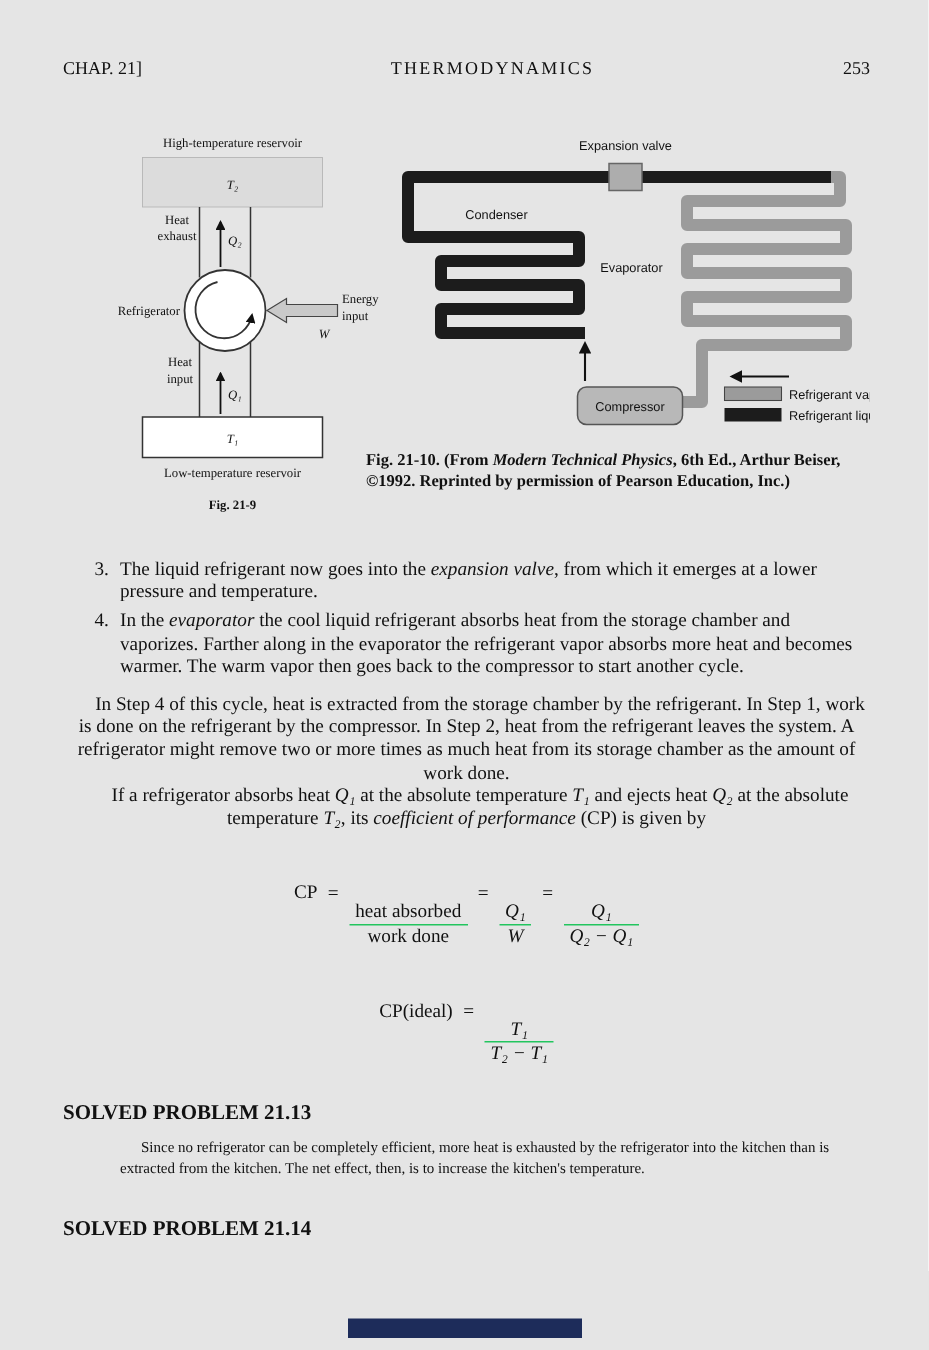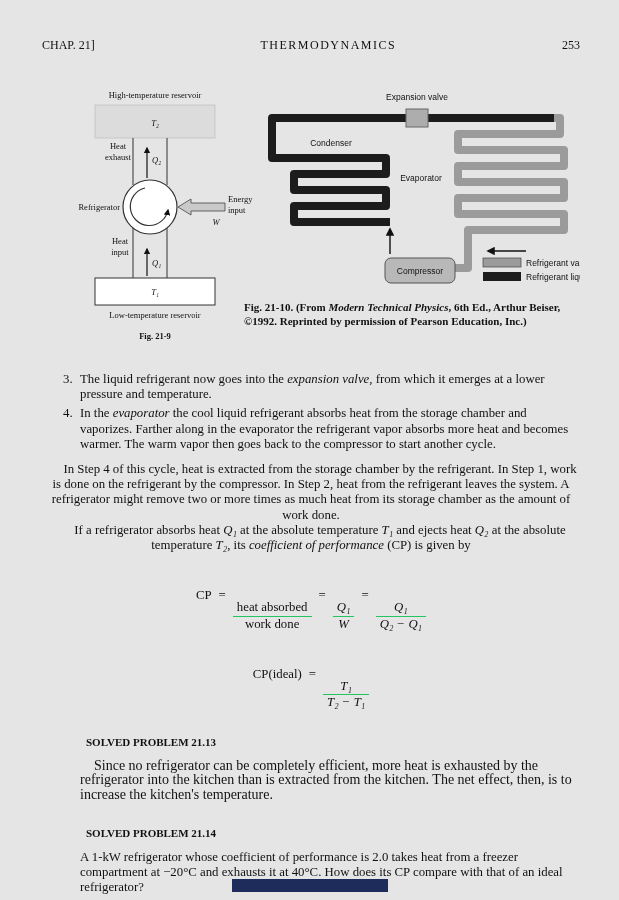--- a/index.html
+++ b/index.html
@@ -34,23 +34,23 @@
   .p-ind { text-indent:18px;text-align:center; }
   .para1 { margin-top:10px; }
   .eq { text-align:center; margin:7px 0; }
   .frac { display:inline-block; vertical-align:middle; text-align:center; line-height:1.2; }
   .frac .num { display:block; padding:0 4px;margin-top:40px; }
   .frac .den { display:block; border-top:1px solid #22c55e; padding:0 4px; }
   .i, .var { font-style:italic; }
   .b { font-weight:bold; }
   .bi { font-weight:bold; font-style:italic; }
   .sp { margin:0 7px; }
-  .prob-h { font-weight:bold; font-size:11px; margin-top:24px;margin-left:44px; }
+  .prob-h { font-weight:bold; font-size:14px; margin-top:24px; }
   .prob-stmt { margin:8px 0 0 38px; }
-  .prob-sol { font-size:14px; line-height:14.5px; margin:9px 0 0 38px; text-indent:14px; }
+  .prob-sol { font-size:10px; line-height:14.5px; margin:9px 0 0 38px; text-indent:14px; }
   .footer-bar { position:absolute; left:232px; top:879px; width:156px; height:13px; }
 </style>
 </head>
 <body>
 
 <div class="page">
 
   <div class="header">
     <span>CHAP. 21]</span>
     <span class="center">THERMODYNAMICS</span>
@@ -154,19 +154,18 @@
 
 
     <div class="eq">
       <span>CP(ideal)</span><span class="sp">=</span><span class="frac var"><span class="num">T₁</span><span class="den">T₂ − T₁</span></span>
     </div>
 
     <div class="prob-h">SOLVED PROBLEM 21.13</div>
     <div class="prob-sol">Since no refrigerator can be completely efficient, more heat is exhausted by the refrigerator into the kitchen than is extracted from the kitchen. The net effect, then, is to increase the kitchen's temperature.</div>
 
     <div class="prob-h">SOLVED PROBLEM 21.14</div>
-    <div class="prob-stmt">A 1-kW refrigerator whose coefficient of performance is 2.0 takes heat from a freezer compartment at −20°C and exhausts it at 40°C. How does its CP compare with that of an ideal refrigerator?</div>
 
   </div>
 
   <div class="footer-bar" style="background:#1d2c5a"></div>
 
 </div>
 
 </body></html>

